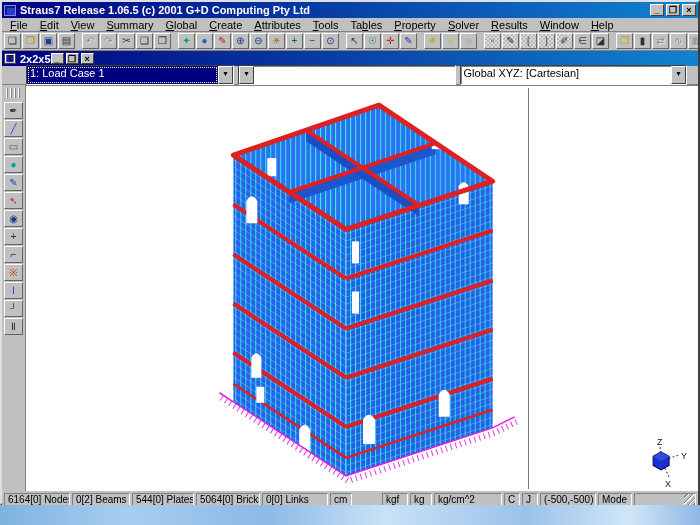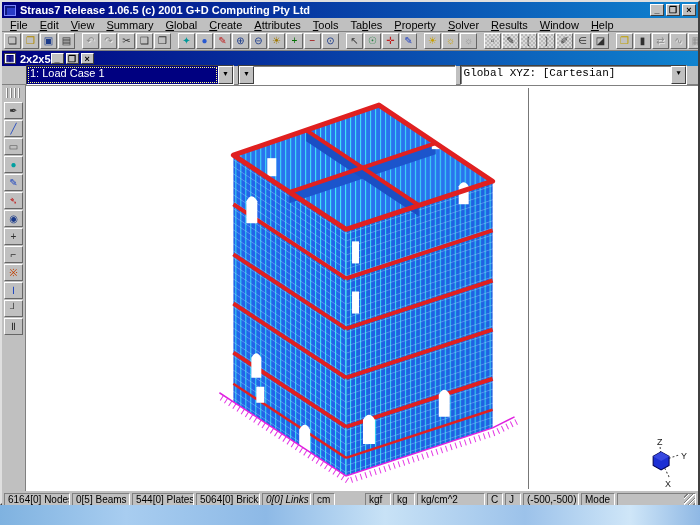--- a/index.html
+++ b/index.html
@@ -49,21 +49,21 @@
 
   
   .casebar { height:19px; display:flex; align-items:center; background:#c0c0c0; padding-left:24px;
              border-bottom:1px solid #808080; }
   .combo { height:20px; display:flex; align-items:stretch; background:#fff; margin-right:4px;
            border:1px solid; border-color:#404040 #fff #fff #404040; box-shadow:inset 1px 1px #808080; }
   .combo .cv { flex:1 1 auto; font-size:11px; line-height:15px; padding:0 3px; white-space:nowrap; overflow:hidden; }
   .combo .cv.selected { background:#000080; color:#fff; outline:1px dotted #ffff80; outline-offset:-2px; }
   .combo .arrow { width:15px; flex:0 0 auto; background:#c0c0c0; border:1px solid;
                   border-color:#fff #404040 #404040 #fff; font-size:7px; line-height:13px; text-align:center; color:#000; }
-  .combo.c1 { width:212px; } .combo.c2 { width:222px; } .combo.c3 { width:232px; margin-right:11px;font-family:Liberation Mono, monospace; }
+  .combo.c1 { width:212px; } .combo.c2 { width:222px; } .combo.c3 { width:232px; margin-right:11px; }
 
   
   .canvas { position:relative; flex:1 1 auto; background:#fff; border-top:1px solid #808080; overflow:hidden; }
   .canvas svg { position:absolute; left:0; top:0; width:100%; height:100%; }
 
   
   .statusbar { height:16px; display:flex; align-items:center; background:#c0c0c0; padding:1px 2px; gap:2px; }
   .spanel { height:13px; font-size:10px; line-height:11px; padding:0 3px; white-space:nowrap; overflow:hidden;
             border:1px solid; border-color:#808080 #fff #fff #808080; }
   .spanel.fill { flex:1 1 auto; position:relative; }
@@ -273,24 +273,24 @@
             <text x="633" y="358">Z</text>
             <text x="657" y="372">Y</text>
             <text x="641" y="400">X</text>
           </g>
         </svg>
       </div>
     </div>
 
     <div class="statusbar" id="statusbar">
         <span class="spanel" style="width: 66px;">6164[0] Nodes</span>
-        <span class="spanel" style="width: 58px;">0[5] Beams</span>
+        <span class="spanel" style="width: 58px;">0[2] Beams</span>
         <span class="spanel" style="width: 62px;">544[0] Plates</span>
         <span class="spanel" style="width: 64px;">5064[0] Bricks</span>
-        <span class="spanel" style="width: 49px; font-style: italic;">0[0] Links</span>
+        <span class="spanel" style="width: 66px;">0[0] Links</span>
         <span class="spanel" style="width: 22px;">cm</span>
         <span class="spanel" style="width: 26px; margin-left: 28px;">kgf</span>
         <span class="spanel" style="width: 22px;">kg</span>
         <span class="spanel" style="width: 68px;">kg/cm^2</span>
         <span class="spanel" style="width: 16px;">C</span>
         <span class="spanel" style="width: 16px;">J</span>
         <span class="spanel" style="width: 56px;">(-500,-500)</span>
         <span class="spanel" style="width: 34px;">Mode</span>
         <span class="spanel fill">
           <span class="sgrip"></span>

